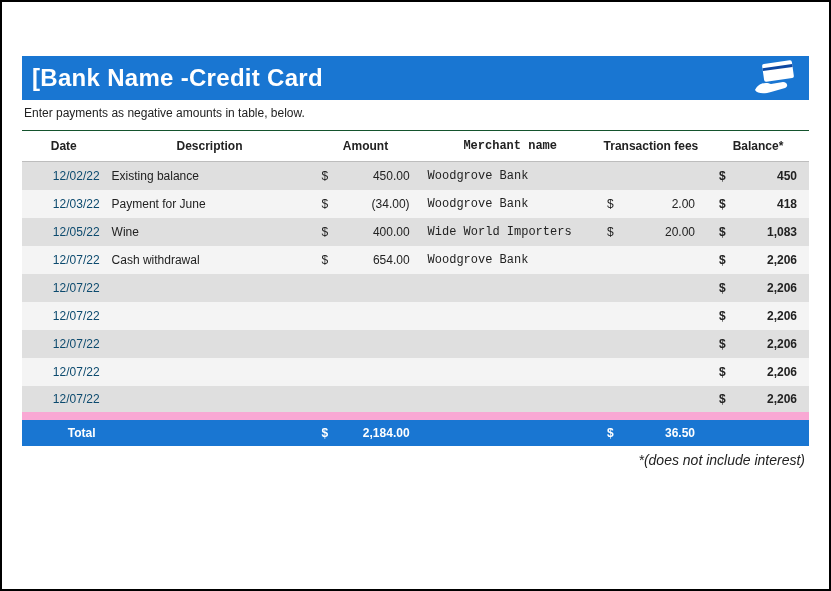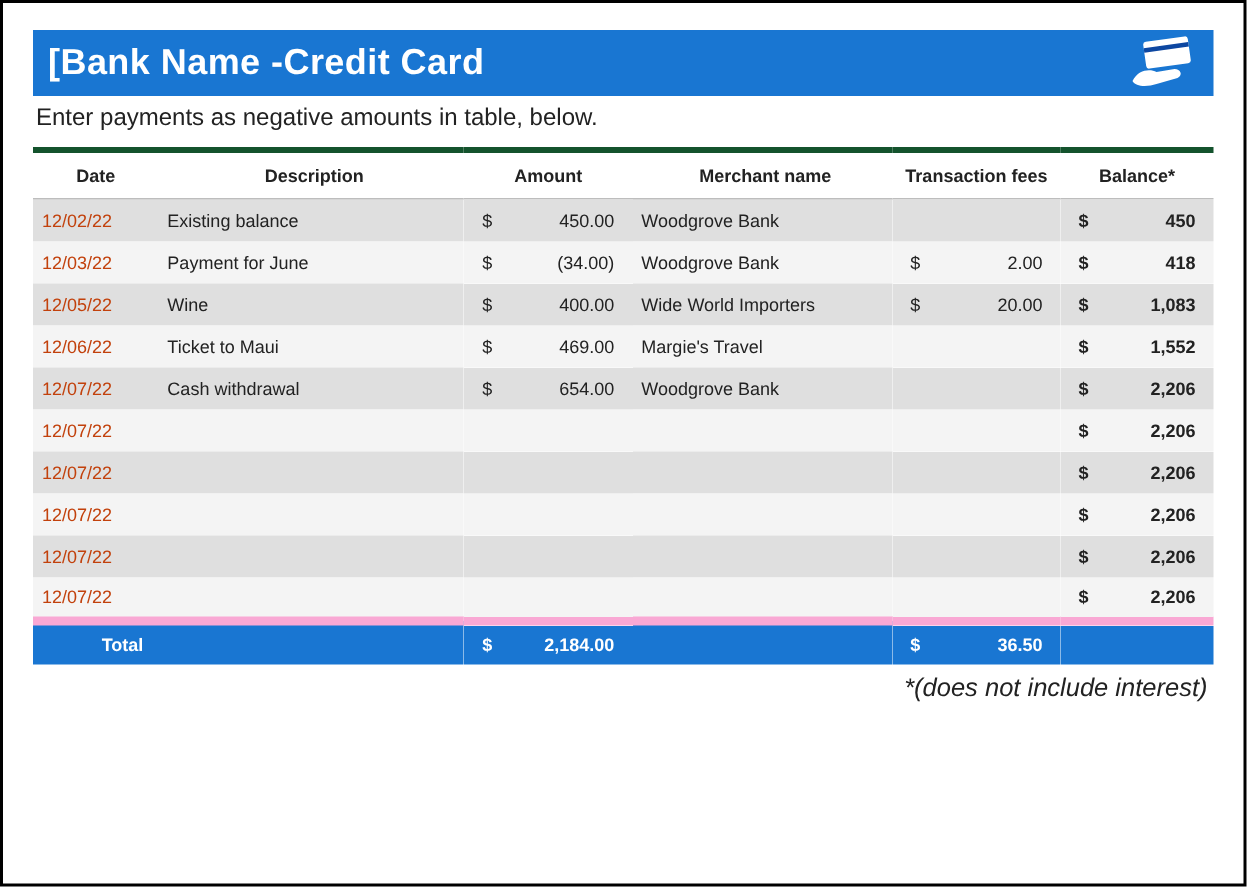--- a/index.html
+++ b/index.html
@@ -23,93 +23,94 @@
     right: 20px;
     top: 18px;
   }
   .header {
     background: #1976d2;
     height: 44px;
     display: flex;
     align-items: center;
     justify-content: space-between;
     padding: 0 10px 0 10px;
+    margin-top: 36px;
   }
   .header-title {
     font-size: 24px;
     font-weight: 600;
     color: #fff;
     letter-spacing: 0.3px;
   }
   .card-icon {
     width: 50px;
     height: 36px;
     display: flex;
     align-items: center;
     justify-content: center;
   }
   .instructions {
-    font-size: 16px;
+    font-size: 12px;
     color: #222;
     padding: 6px 0 10px 2px;
   }
   table.credit {
     width: 100%;
     border-collapse: collapse;
   }
   table.credit th {
     font-weight: 700;
     font-size: 12px;
     text-align: center;
     padding: 8px 6px;
     background: #fff;
-    border-top: 4px solid #14532d;
+    border-top: 1px solid #14532d;
     border-bottom: 1px solid #bdbdbd;
   }
   table.credit th.left { text-align: center; padding-left: 10px;}
   table.credit td {
     font-size: 12px;
     padding: 6px 6px;
     height: 28px;
     vertical-align: middle;
   }
   table.credit tbody tr:nth-child(odd) td {
     background: #dfdfdf;
   }
   table.credit tbody tr:nth-child(even) td {
     background: #f4f4f4;
   }
   .col-date   { width: 82px;  text-align: center; }
   .col-desc   { width: 200px; text-align: left; }
   .col-amt    { width: 110px; text-align: right; position: relative; }
-  .col-merch  { width: 170px; text-align: left; padding-left: 6px;}
+  .col-merch  { width: 170px; text-align: left; padding-left: 6px; font-family: Liberation Mono, monospace;}
   .col-fees   { width: 110px; text-align: right; position: relative; }
   .col-bal    { width: 100px; text-align: right; position: relative; font-weight:700;}
   td.col-desc { padding-left: 4px; }
   td.col-merch{ padding-left: 4px; }
-  td.col-date { padding-left:10px; text-align:left; color:#c2410c;}
+  td.col-date { padding-left:10px; text-align:right; color:#0c4a6e;}
   .money {
     display: flex;
     justify-content: space-between;
     padding: 0 6px 0 6px;
   }
   .money .sym { text-align:left; }
   .money .val { text-align:center; }
   .total-row td {
     background: #1976d2 !important;
     color: #fff;
     font-weight: 700;
-    border-top: 6px solid #f9a8d4;
+    border-top: 8px solid #f9a8d4;
     height: 26px;
   }
   .total-row .money .sym { color:#fff; }
   .footnote {
     text-align: right;
     font-style: italic;
-    font-size: 17px;
+    font-size: 14px;
     padding: 6px 4px 0 0;
   }
 </style>
 </head>
 <body>
 
 <div class="page">
   <div class="inner">
 
     <div class="header">
@@ -197,38 +198,20 @@
             <td class="col-fees">
               <div class="money">
                 <span class="sym">$</span>
                 <span class="val">20.00</span>
               </div>
             </td>
             <td class="col-bal">
               <div class="money">
                 <span class="sym">$</span>
                 <span class="val" style="font-weight: 700;">1,083</span>
-              </div>
-            </td>
-          </tr>
-          <tr>
-            <td class="col-date">12/06/22</td>
-            <td class="col-desc">Ticket to Maui</td>
-            <td class="col-amt">
-              <div class="money">
-                <span class="sym">$</span>
-                <span class="val">469.00</span>
-              </div>
-            </td>
-            <td class="col-merch">Margie's Travel</td>
-            <td class="col-fees"></td>
-            <td class="col-bal">
-              <div class="money">
-                <span class="sym">$</span>
-                <span class="val" style="font-weight: 700;">1,552</span>
               </div>
             </td>
           </tr>
           <tr>
             <td class="col-date">12/07/22</td>
             <td class="col-desc">Cash withdrawal</td>
             <td class="col-amt">
               <div class="money">
                 <span class="sym">$</span>
                 <span class="val">654.00</span>

